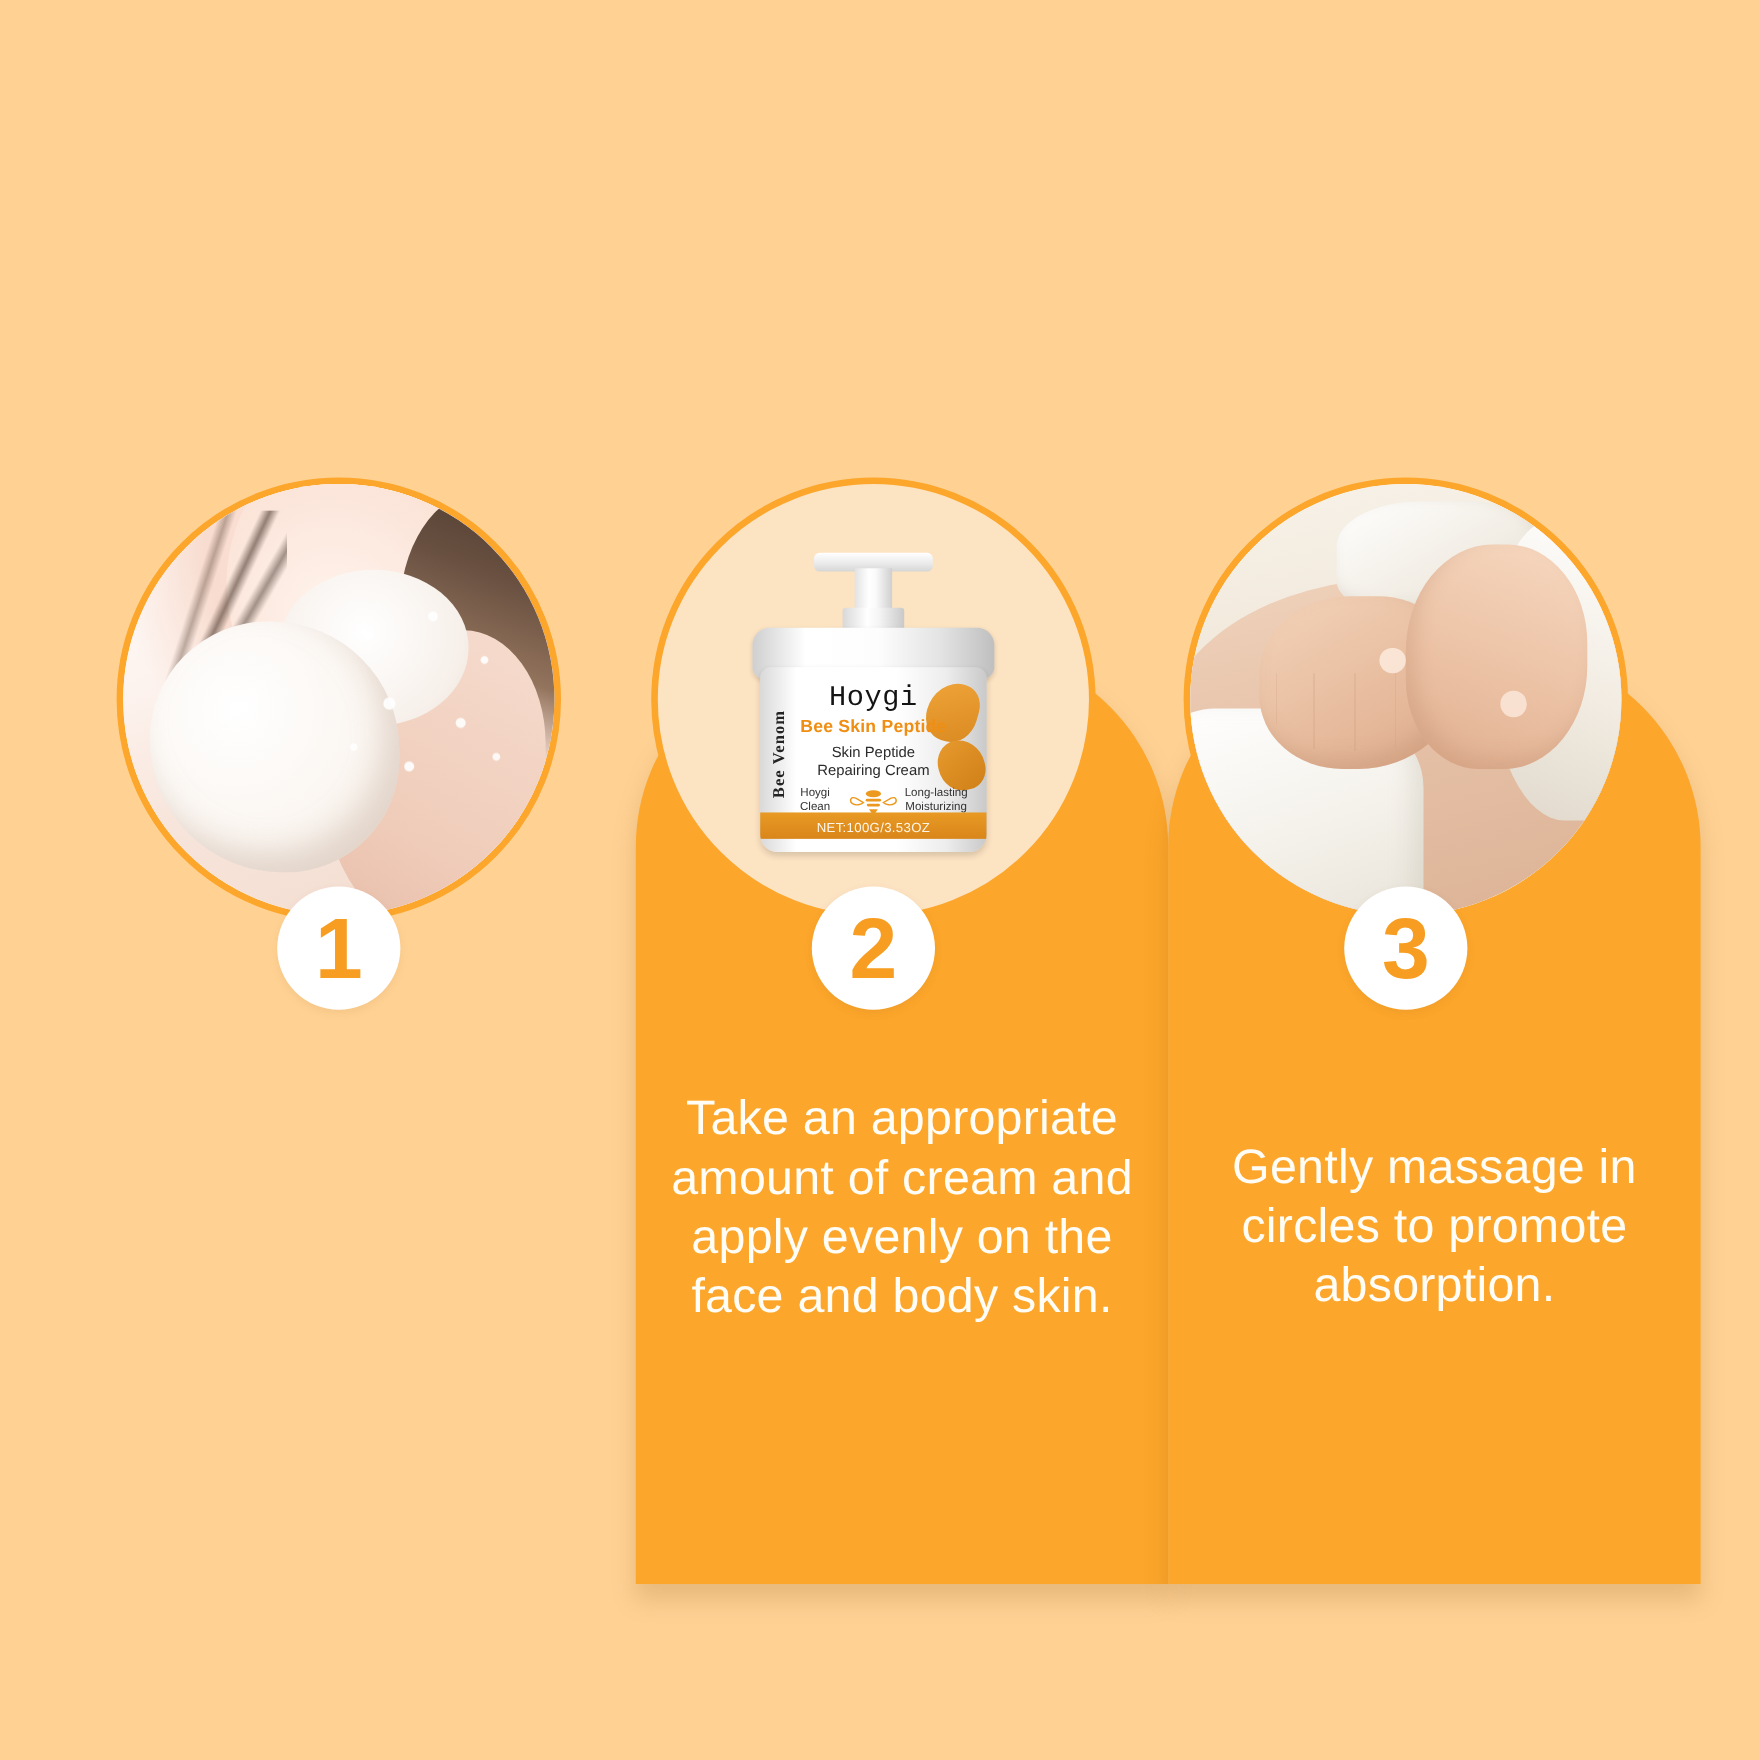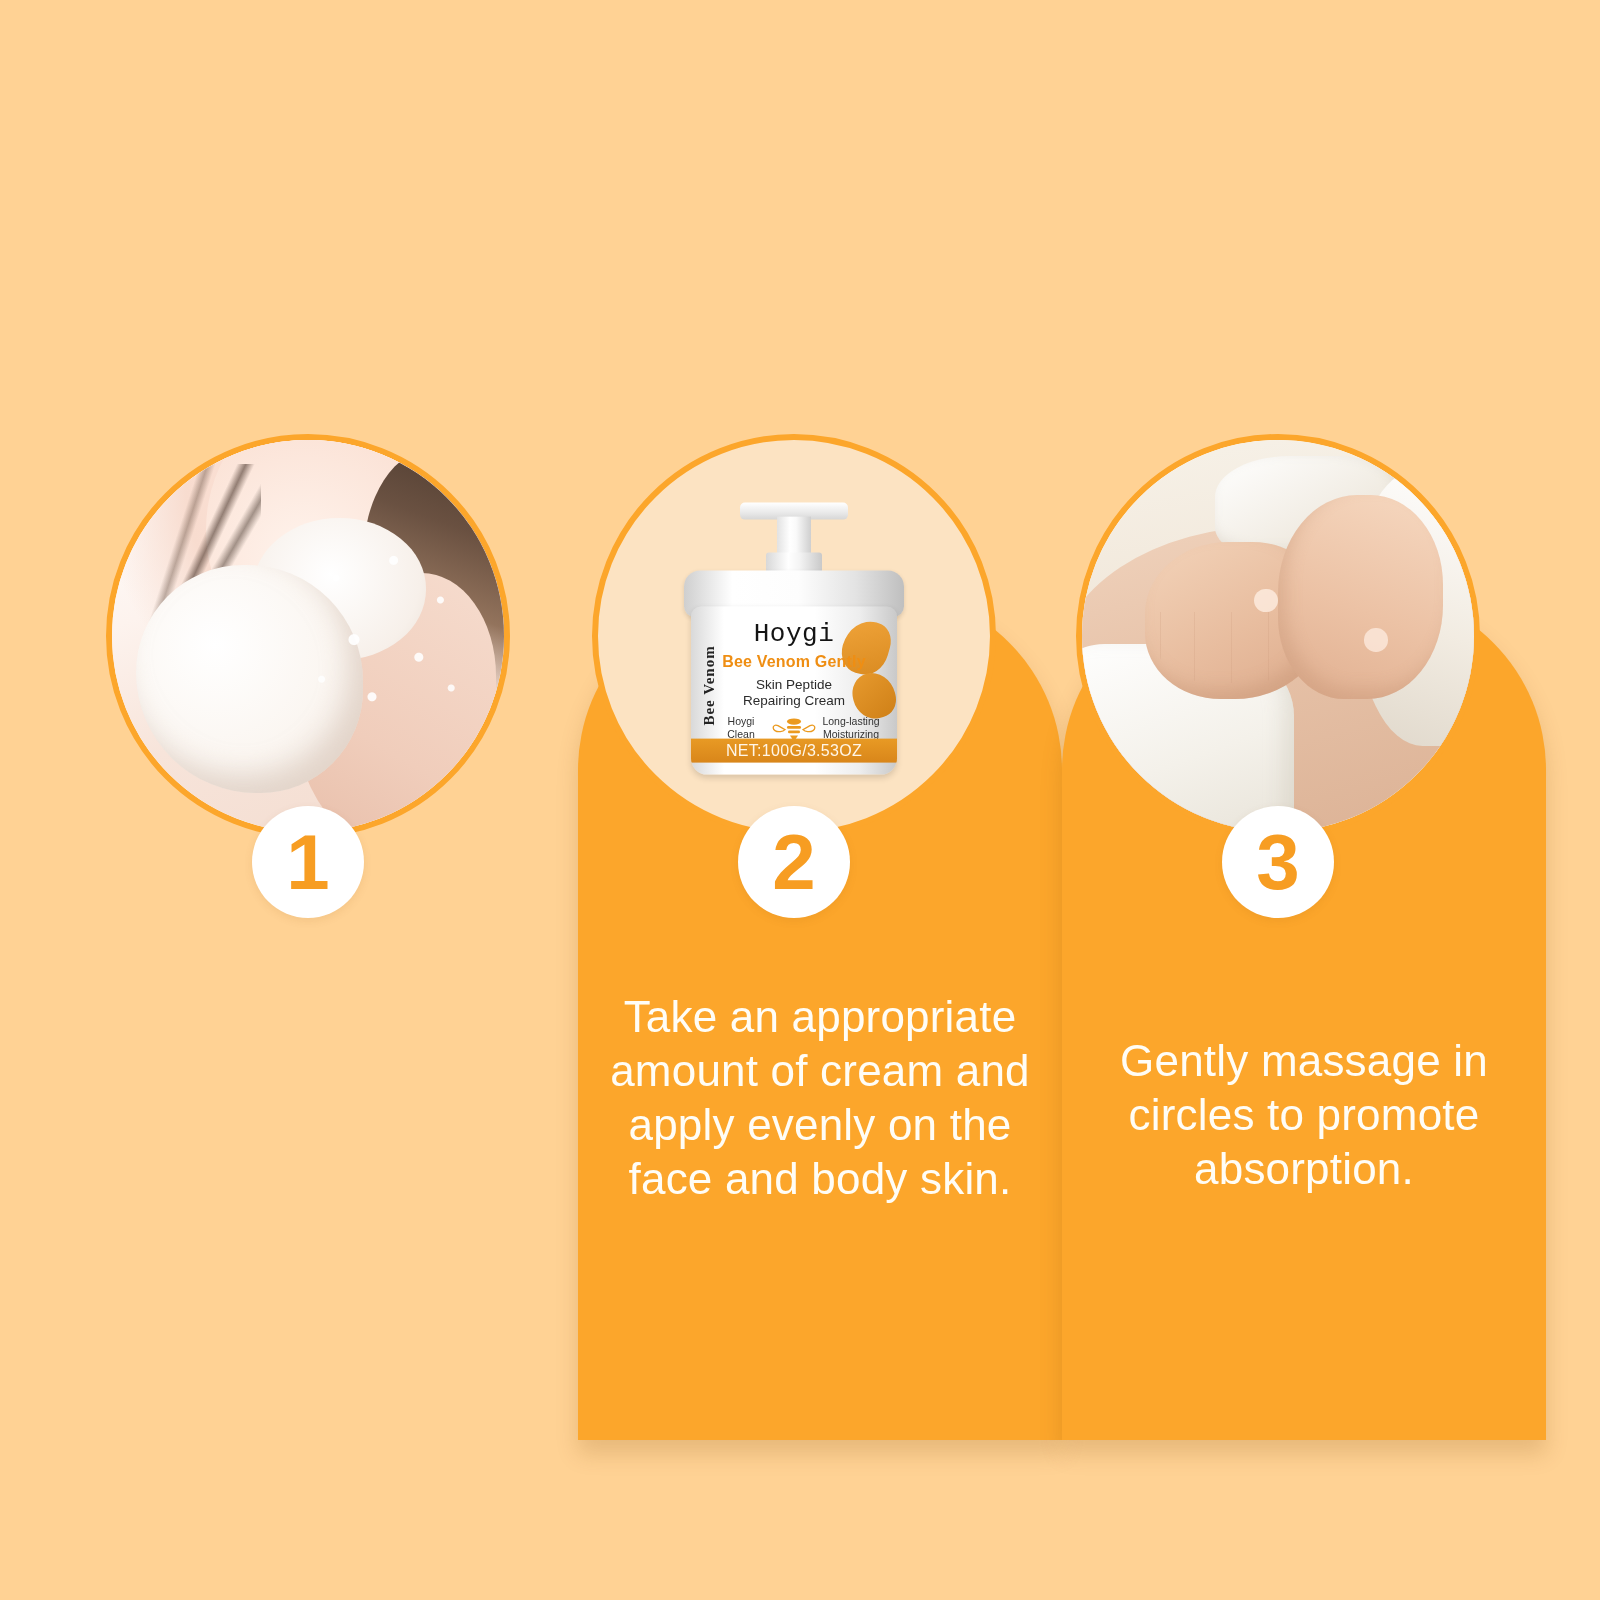--- a/index.html
+++ b/index.html
@@ -189,21 +189,21 @@
   .jar .sub{position:absolute;left:0;right:0;top:70px;text-align:center;
       font-size:13.5px;color:#2b2b2b;line-height:16px;}
   .jar .claimL{position:absolute;left:24px;top:108px;width:52px;text-align:center;
       font-size:10.5px;color:#333;line-height:13px;}
   .jar .claimR{position:absolute;right:14px;top:108px;width:64px;text-align:center;
       font-size:10.5px;color:#333;line-height:13px;}
   .jar .bee{position:absolute;left:50%;top:110px;transform:translateX(-50%);width:44px;height:26px;}
   .jar .netband{position:absolute;left:0;right:0;bottom:12px;height:24px;
       background:linear-gradient(180deg,#e89a24 0%,#d9861a 100%);}
   .jar .net{position:absolute;left:0;right:0;bottom:15px;text-align:center;
-      font-size:16px;color:#fff6e8;letter-spacing:.3px;}
+      font-size:12px;color:#fff6e8;letter-spacing:.3px;}
 </style>
 </head>
 <body>
 
 <div class="page">
 
 
   <div class="cards">
 
 
@@ -233,21 +233,21 @@
       <div class="jar">
         <div class="pumpHead"></div>
         <div class="pumpNeck"></div>
         <div class="pumpCollar"></div>
         <div class="lid"></div>
         <div class="body">
           <div class="petal1"></div>
           <div class="petal2"></div>
           <div class="vert">Bee Venom</div>
           <div class="brand">Hoygi</div>
-          <div class="prod">Bee Venom Gently</div>
+          <div class="prod">Bee Skin Peptide</div>
           <div class="sub">
             <div>Skin Peptide</div>
             <div>Repairing Cream</div>
           </div>
           <div class="claimL">
             <div>Hoygi</div>
             <div>Clean</div>
           </div>
           <div class="bee">
             <svg viewBox="0 0 44 26" width="44" height="26">

